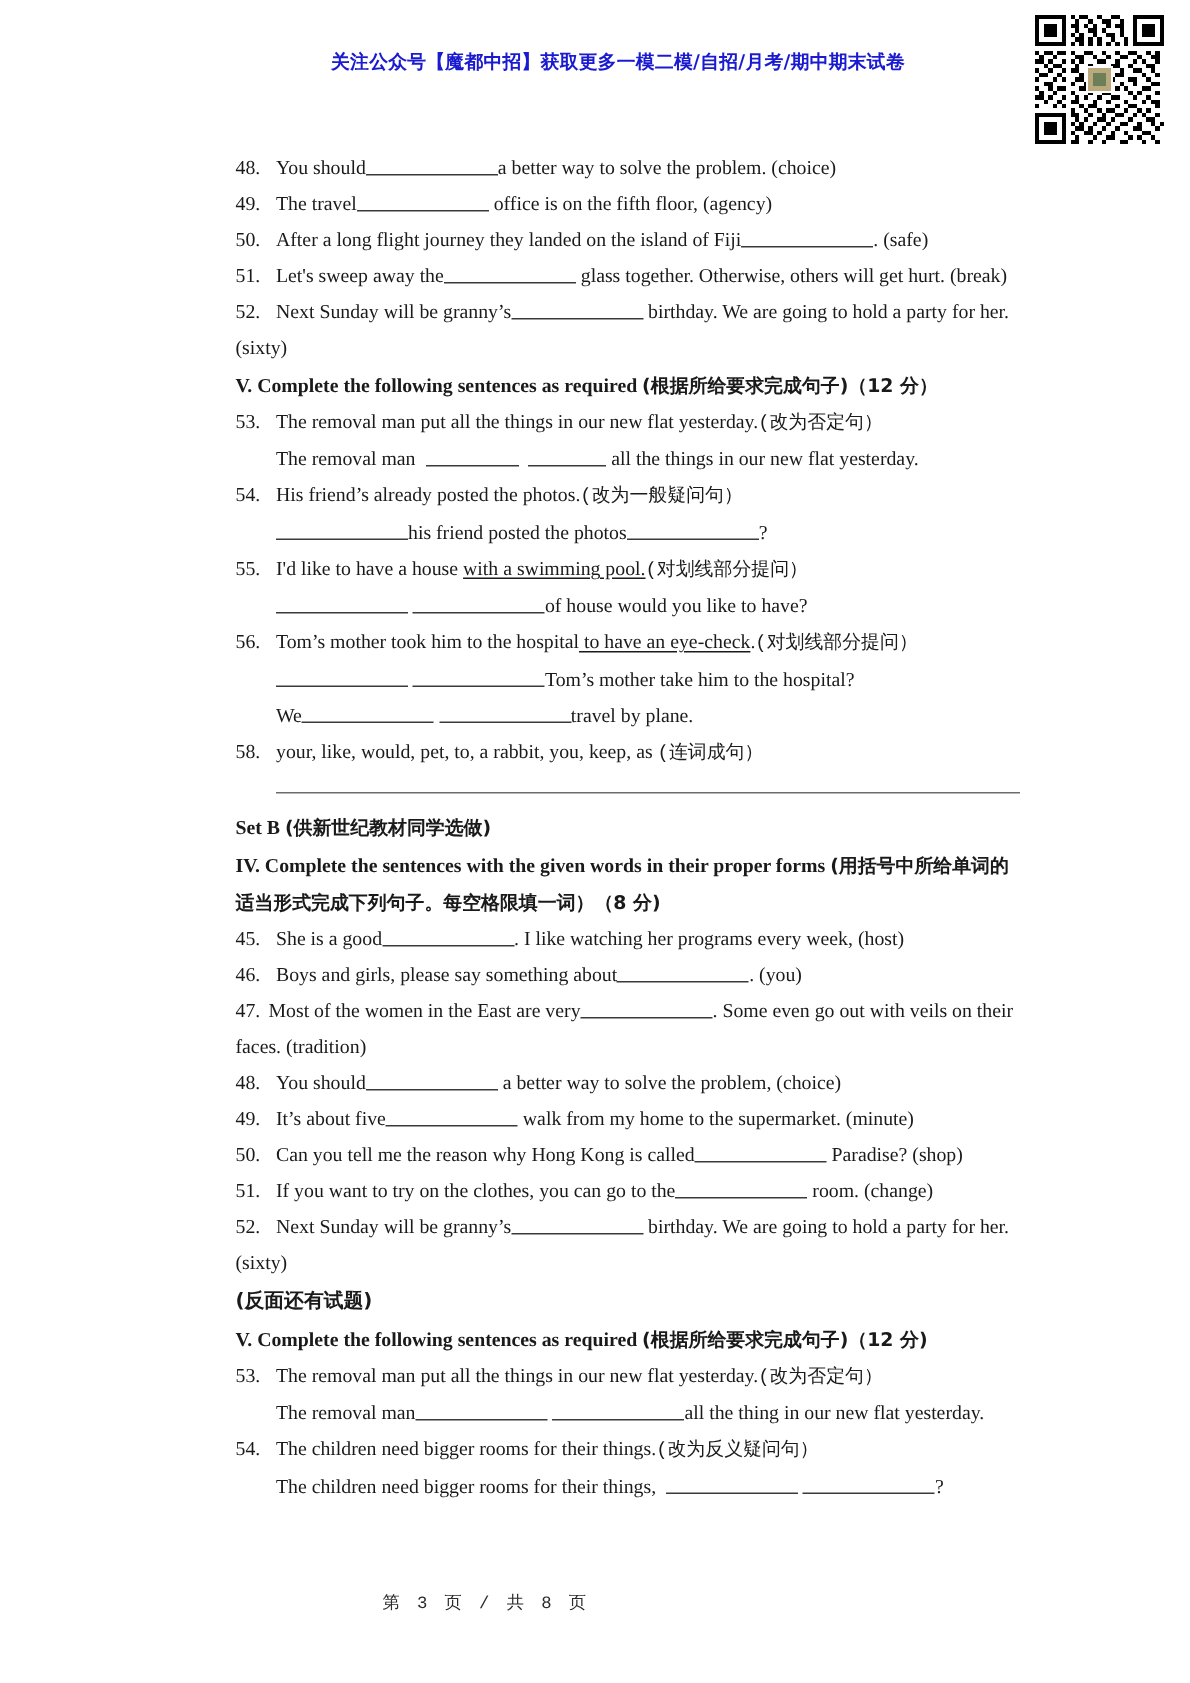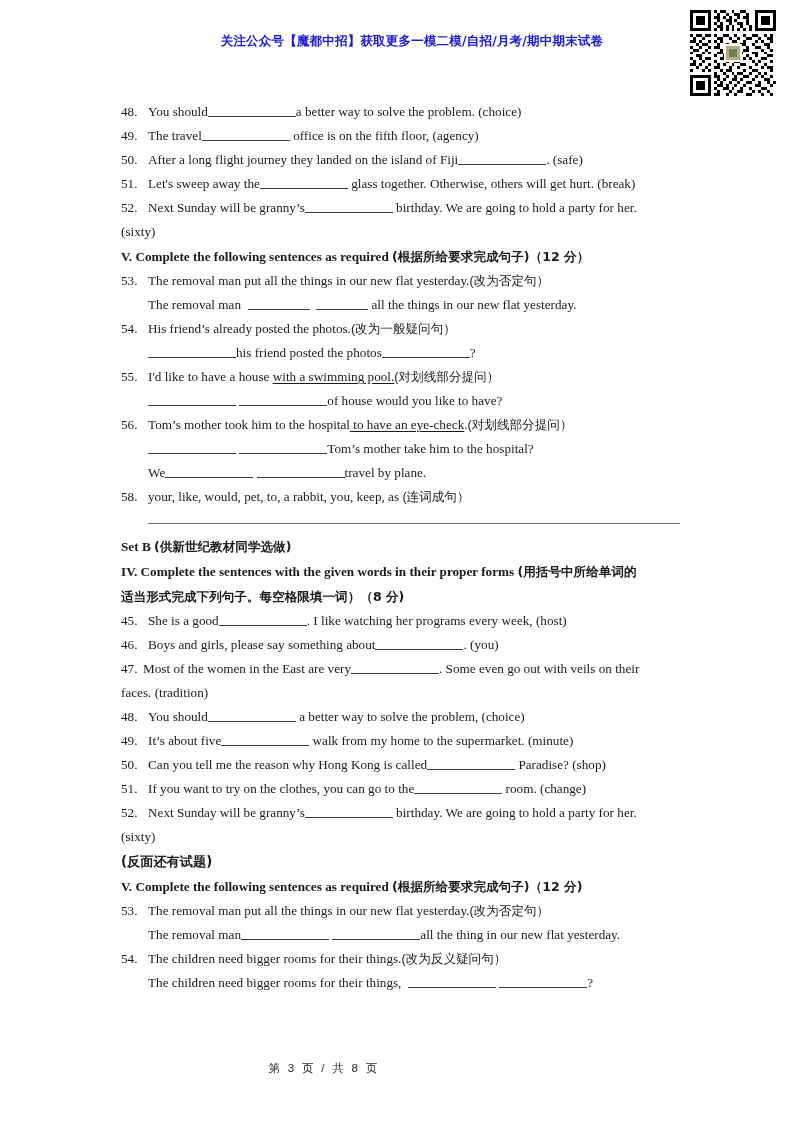--- a/index.html
+++ b/index.html
@@ -41,20 +41,21 @@
     height: 86px;
   }
   #qr-code svg { display: block; }
 
   
   #page-body {
     position: absolute;
     top: 100px;
     left: 0;
     width: 793px;
+    padding-left: 36px;
   }
 
   .q-row {
     position: relative;
     padding-left: 148px;
     padding-right: 113px;
     font-size: 13.2px;
     line-height: 24px;
     min-height: 24px;
     text-align: left;
@@ -113,21 +114,21 @@
     font-weight: bold;
   }
   .note-row {
     padding-left: 121px;
     font-size: 13.2px;
     line-height: 25px;
     font-weight: bold;
   }
 
   .cn {
-    font-family: Liberation Sans, sans-serif;
+    font-family: Liberation Mono, monospace;
     font-size: 12.6px;
   }
 
   .blank {
     display: inline-block;
     border-bottom: 1px solid #3a3a3a;
     vertical-align: baseline;
     height: 13px;
     margin-bottom: -1px;
   }

